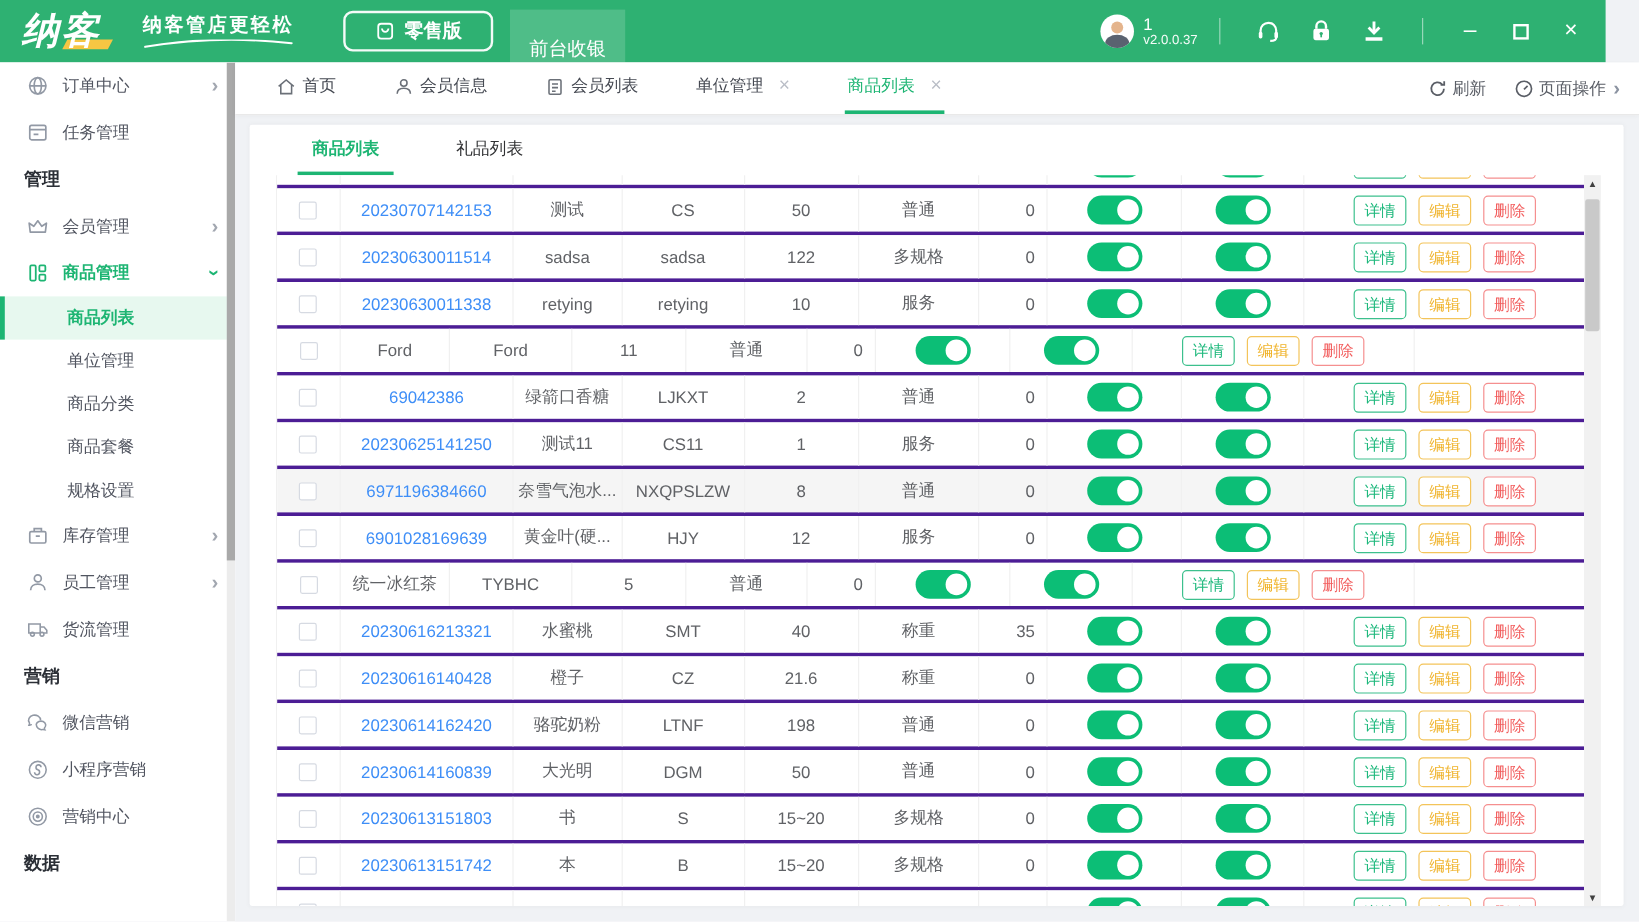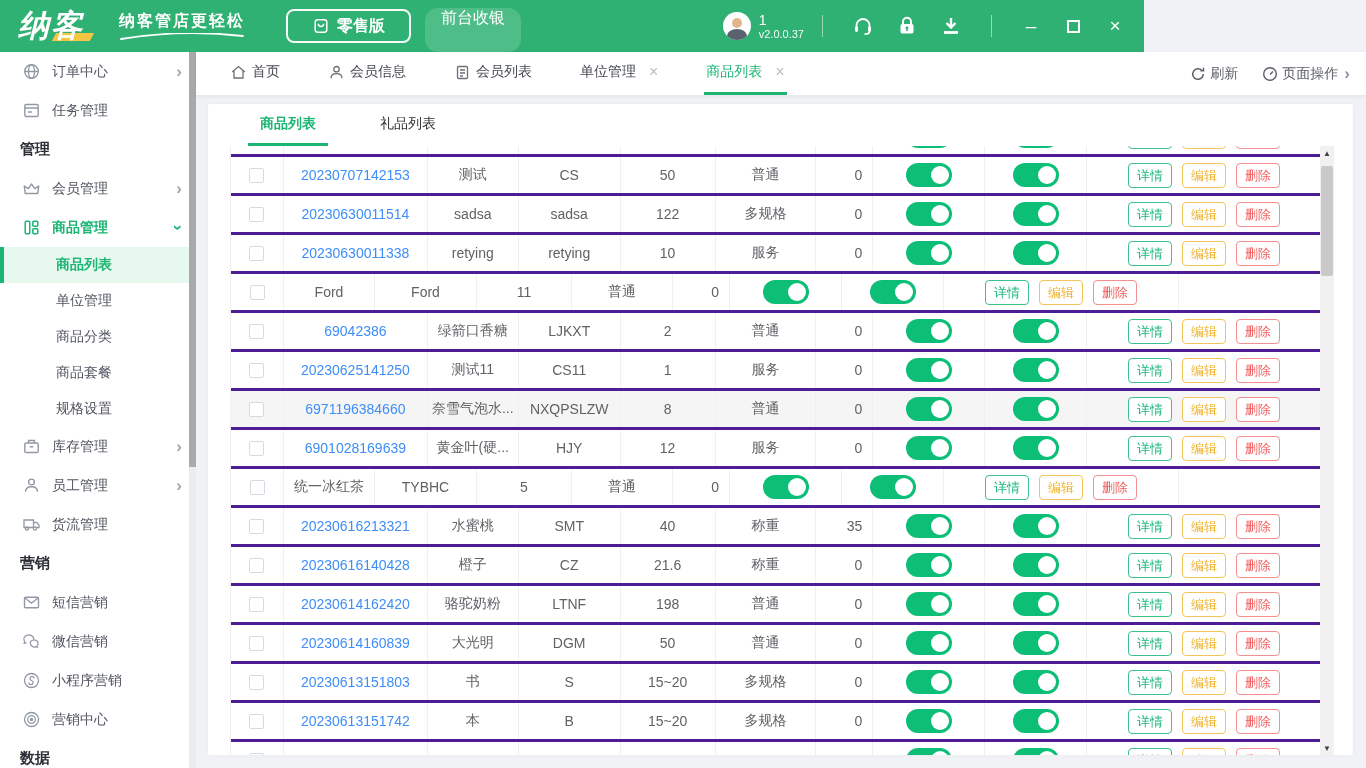--- a/index.html
+++ b/index.html
@@ -2,30 +2,30 @@
 <html><head>
 <meta charset="utf-8">
 <style>
   * { margin:0; padding:0; box-sizing:border-box; }
   html,body { width:1366px; height:768px; overflow:hidden; }
   body { font-family:"Liberation Sans","DejaVu Sans",sans-serif; background:#f0f2f5; position:relative; }
   .icon { display:inline-flex; align-items:center; justify-content:center; }
   .icon svg { display:block; }
 
   
-  .topbar { position:absolute; left:0; top:0; width:1144px; height:52px; background:#2eb172; display:flex; align-items:center; color:#fff; }
+  .topbar { position:absolute; left:0; top:0; width:1338px; height:52px; background:#2eb172; display:flex; align-items:center; color:#fff; }
   .logo { position:relative; margin-left:18px; width:86px; height:40px; flex:none; }
   .logo-accent { position:absolute; left:36px; bottom:5px; width:38px; height:8px; background:#f6c643; transform:skewX(-28deg); }
   .logo-text { position:relative; font-size:31px; font-weight:900; font-style:italic; letter-spacing:2px; line-height:40px; }
   .tagline { position:relative; margin-left:12px; flex:none; width:132px; text-align:center; }
   .tagline span { font-size:16px; font-weight:700; letter-spacing:2px; }
   .tagline svg { display:block; margin:1px auto 0; }
   .edition { margin-left:38px; flex:none; height:34px; border:2px solid rgba(255,255,255,.95); border-radius:8px; display:flex; align-items:center; padding:0 24px; gap:7px; font-size:16px; font-weight:700; cursor:default; }
   .topnav { display:flex; margin-left:14px; align-self:flex-end; height:44px; }
-  .tnav { min-width:88px; padding:0 16px; background:rgba(255,255,255,.16); display:flex; align-items:flex-start; justify-content:center; font-size:16px; position:relative; margin-right:4px;border-radius:13px; }
+  .tnav { min-width:88px; padding:0 16px; background:rgba(255,255,255,.16); display:flex; align-items:flex-end; justify-content:center; font-size:16px; position:relative; margin-right:4px; }
   .tnav.active { background:rgba(255,255,255,.24); font-weight:700; }
   .tnav.active::after { content:""; position:absolute; left:50%; transform:translateX(-50%); bottom:7px; width:58px; height:3px; background:#fff; border-radius:2px; }
   .tb-spacer { flex:1; }
   .userblock { display:flex; align-items:center; gap:8px; flex:none; }
   .avatar { width:28px; height:28px; border-radius:50%; background:#fff; position:relative; overflow:hidden; }
   .avatar .head { position:absolute; left:9px; top:6px; width:10px; height:10px; border-radius:50%; background:#e4b48c; }
   .avatar .body { position:absolute; left:4px; top:17px; width:20px; height:14px; border-radius:50% 50% 0 0; background:#5a6270; }
   .user-meta { display:flex; flex-direction:column; line-height:1.15; }
   .user-name { font-size:14px; }
   .user-version { font-size:11px; opacity:.95; }
@@ -258,29 +258,20 @@
             <circle cx="13" cy="13.6" r="1.6"></circle>
           </svg>
         </span>
         <span class="lbl">货流管理</span>
       </div>
       <div class="sec">
         <span>营销</span>
       </div>
       <div class="itm">
         <span class="icon ">
-          <svg width="19" height="19" viewBox="0 0 19 19" fill="none" stroke="currentColor" stroke-width="1.4">
-            <rect x="2.5" y="4.2" width="14" height="10.6" rx="1.2"></rect>
-            <path d="M3 5 9.5 10.2 16 5"></path>
-          </svg>
-        </span>
-        <span class="lbl">短信营销</span>
-      </div>
-      <div class="itm">
-        <span class="icon ">
           <svg width="19" height="19" viewBox="0 0 19 19" fill="none" stroke="currentColor" stroke-width="1.3">
             <path d="M11.8 7.2a5 4.2 0 1 0-9.3 2.1c.3.5-.1 1.5-.3 2 .8-.1 1.8-.5 2.3-.3"></path>
             <path d="M8.2 10.6a4 3.4 0 1 1 6.9 3c-.2.4.1 1.2.3 1.6-.6-.1-1.5-.4-1.9-.2a4.5 4.5 0 0 1-5.3-4.4z"></path>
           </svg>
         </span>
         <span class="lbl">微信营销</span>
       </div>
       <div class="itm">
         <span class="icon ">
           <svg width="19" height="19" viewBox="0 0 19 19" fill="none" stroke="currentColor" stroke-width="1.3">

